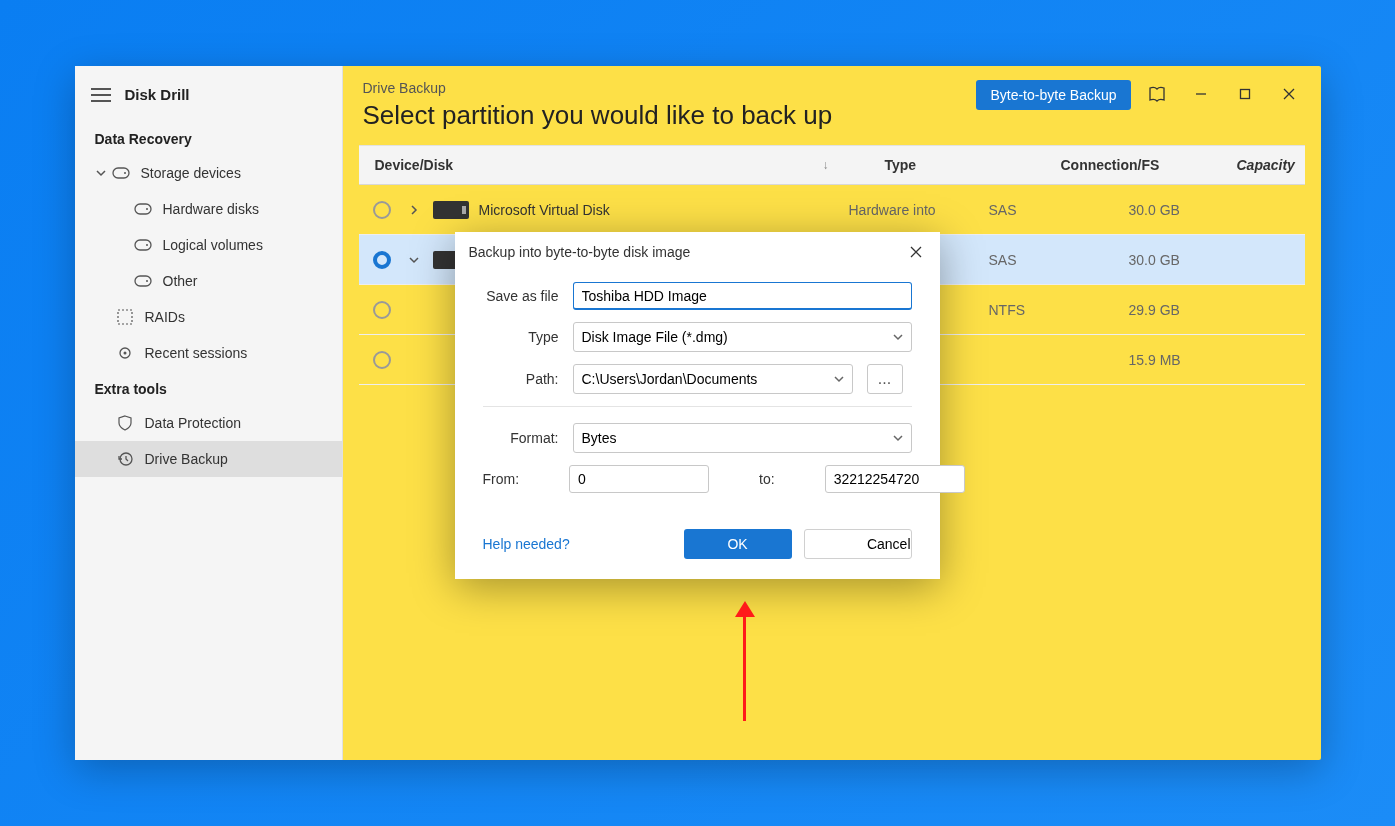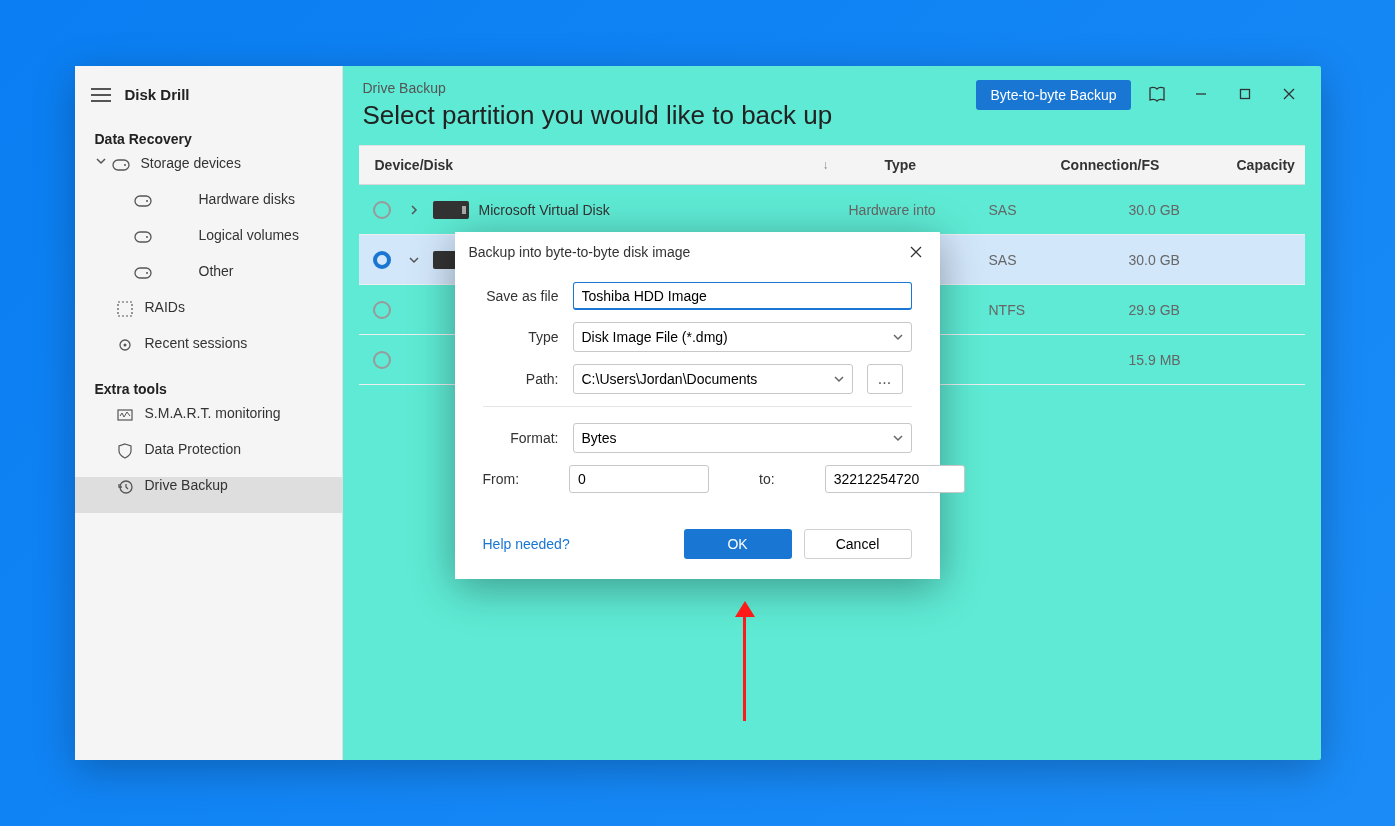--- a/index.html
+++ b/index.html
@@ -1,52 +1,52 @@
 <!DOCTYPE html>
 <html><head>
 <meta charset="utf-8">
 <style>
   * { box-sizing: border-box; margin: 0; padding: 0; font-family: "Segoe UI", Arial, sans-serif; }
   html, body { width: 1395px; height: 826px; overflow: hidden; }
   body { background: linear-gradient(135deg, #0a7ef2 0%, #1b8cf7 100%); display: flex; align-items: center; justify-content: center; }
 
-  .window { width: 1246px; height: 694px; background: #5eead4; border-radius: 2px; box-shadow: 0 10px 40px rgba(0,0,0,.25); display: flex; position: relative; }
+  .window { width: 1246px; height: 694px; background: #fde047; border-radius: 2px; box-shadow: 0 10px 40px rgba(0,0,0,.25); display: flex; position: relative; }
 
   
   .sidebar { width: 268px; background: #f5f5f5; border-right: 1px solid #e0e0e0; padding-top: 14px; }
   .sidebar-top { display: flex; align-items: center; padding: 6px 16px 18px 16px; }
   .hamburger { width: 20px; height: 14px; display: inline-block; position: relative; }
   .hamburger::before, .hamburger::after, .hamburger span { content: ""; display: block; height: 2px; background: #555; position: absolute; left: 0; right: 0; }
   .hamburger::before { top: 0; } .hamburger span { top: 6px; } .hamburger::after { top: 12px; }
   .app-title { margin-left: 14px; font-size: 15px; font-weight: 600; color: #222; }
 
   .section-label { padding: 10px 20px 8px 20px; font-size: 14px; font-weight: 600; color: #222; }
 
-  .tree-item { display: flex; align-items: flex-start; height: 36px; padding: 0 0 0 20px; font-size: 14px; color: #333; cursor: pointer; }
+  .tree-item { display: flex; align-items: center; height: 36px; padding: 0 0 0 20px; font-size: 14px; color: #333; cursor: pointer; }
   .tree-item .chev { width: 12px; height: 12px; margin-right: 4px; display: inline-flex; align-items: center; justify-content: center; }
   .tree-item .icon { width: 20px; height: 20px; margin-right: 10px; display: inline-flex; align-items: center; justify-content: center; }
   .tree-item.indent1 { padding-left: 40px; }
-  .tree-item.indent2 { padding-left: 58px; gap: 36px; }
+  .tree-item.indent2 { padding-left: 58px; }
   .tree-item.active { background: #dedede; }
 
   
   .main { flex: 1; display: flex; flex-direction: column; }
   .main-header { padding: 14px 20px 14px 20px; position: relative; }
   .breadcrumb { font-size: 14px; color: #555; }
   .main-title { font-size: 26px; font-weight: 400; color: #222; margin-top: 4px; }
   .header-actions { position: absolute; right: 14px; top: 14px; display: flex; align-items: flex-start; margin-left: 24px; }
   .btn-primary { background: #1976d2; color: #fff; border: none; padding: 7px 14px; font-size: 14px; border-radius: 3px; cursor: pointer; }
   .icon-btn { width: 36px; height: 28px; display: inline-flex; align-items: center; justify-content: center; color: #333; cursor: pointer; margin-left: 8px; }
 
   .table-wrap { flex: 1; padding: 0 16px; }
   .table-head { display: flex; align-items: center; height: 40px; border-bottom: 1px solid #d8d8d8; background: #f4f4f4; border-top: 1px solid #e2e2e2; font-size: 14px; color: #333; font-weight: 600; gap: 36px; }
   .col-device { flex: 0 0 490px; padding-left: 16px; display:flex; align-items:center; }
   .col-type { flex: 0 0 140px; }
   .col-conn { flex: 0 0 140px; }
-  .col-cap { flex: 1; }
+  .col-cap { flex: 1; font-style: italic; }
   .sort-arrow { margin-left: 6px; color: #888; font-size: 12px; }
 
   .row { display: flex; align-items: center; height: 50px; border-bottom: 1px solid #eee; font-size: 14px; color: #333; }
   .row.selected { background: #d3e7fb; }
   .row .sel { width: 46px; display:flex; align-items:center; justify-content:center; }
   .radio { width: 18px; height: 18px; border: 2px solid #999; border-radius: 50%; display:inline-block; }
   .radio.on { border-color: #1976d2; border-width: 4px; }
   .row .exp { width: 18px; display:flex; align-items:center; justify-content:center; color:#555; }
   .row .disk-icon { width: 36px; height: 18px; background: #333; border-radius: 2px; margin: 0 10px; position: relative; }
   .row .disk-icon::after { content:""; position:absolute; right:3px; top:5px; width:4px; height:8px; background:#aaa; }
@@ -71,21 +71,21 @@
   .browse-btn { width: 36px; height: 30px; border:1px solid #c8c8c8; border-radius:3px; margin-left:14px; display:inline-flex; align-items:center; justify-content:center; cursor:pointer; color:#555; }
   .divider { height:1px; background:#e4e4e4; margin: 8px 0 16px 0; }
   .range-row { display:flex; align-items:center; margin-bottom: 12px; gap: 36px; }
   .range-row .field-label { width: 90px; }
   .num-input { width: 140px; height: 28px; border:1px solid #c8c8c8; border-radius:3px; padding:0 8px; font-size:14px; }
   .to-label { margin: 0 14px; font-size:14px; color:#333; }
   .dialog-footer { display:flex; align-items:center; justify-content:space-between; padding: 24px 28px 20px 28px; }
   .help-link { color:#1976d2; font-size:14px; cursor:pointer; }
   .footer-btns { display:flex; gap: 12px; }
   .ok-btn { background:#1976d2; color:#fff; border:none; width: 108px; height: 30px; font-size:14px; border-radius:3px; cursor:pointer; }
-  .cancel-btn { background:#fff; border:1px solid #d0d0d0; width:108px; height:30px; font-size:14px; border-radius:3px; cursor:pointer; }
+  .cancel-btn { background:#fff; border:1px solid #d0d0d0; width:108px; height:30px; font-size:14px; border-radius:3px; cursor:pointer;text-align:right; }
 
   
   .arrow { position:absolute; left: 660px; top: 535px; width: 20px; height: 120px; pointer-events:none; }
   .arrow .head { width:0; height:0; border-left:10px solid transparent; border-right:10px solid transparent; border-bottom:16px solid #ff1a1a; margin:0 auto; }
   .arrow .shaft { width:3px; height:104px; background:#ff1a1a; margin:0 auto; }
 
   svg { display:block; }
 </style>
 </head>
 <body>
@@ -161,29 +161,20 @@
         <svg width="16" height="16" viewBox="0 0 16 16">
             <circle cx="8" cy="8" r="5" stroke="#555" fill="none" stroke-width="1.3"></circle>
             <circle cx="8" cy="8" r="1.5" fill="#555"></circle>
           </svg>
       </span>
       <span>Recent sessions</span>
     </div>
 
     <div class="section-label">Extra tools</div>
 
-    <div class="tree-item indent1">
-      <span class="icon">
-        <svg width="16" height="12" viewBox="0 0 16 12">
-            <rect x="1" y="1" width="14" height="10" stroke="#555" fill="none" stroke-width="1.2"></rect>
-            <path d="M3 7 L5 4 L7 8 L10 3 L13 7" stroke="#555" fill="none" stroke-width="1"></path>
-          </svg>
-      </span>
-      <span>S.M.A.R.T. monitoring</span>
-    </div>
 
     <div class="tree-item indent1">
       <span class="icon">
         <svg width="14" height="16" viewBox="0 0 14 16">
             <path d="M7 1 L13 3 V8 C13 12 7 15 7 15 C7 15 1 12 1 8 V3 Z" stroke="#555" fill="none" stroke-width="1.2"></path>
           </svg>
       </span>
       <span>Data Protection</span>
     </div>
 

